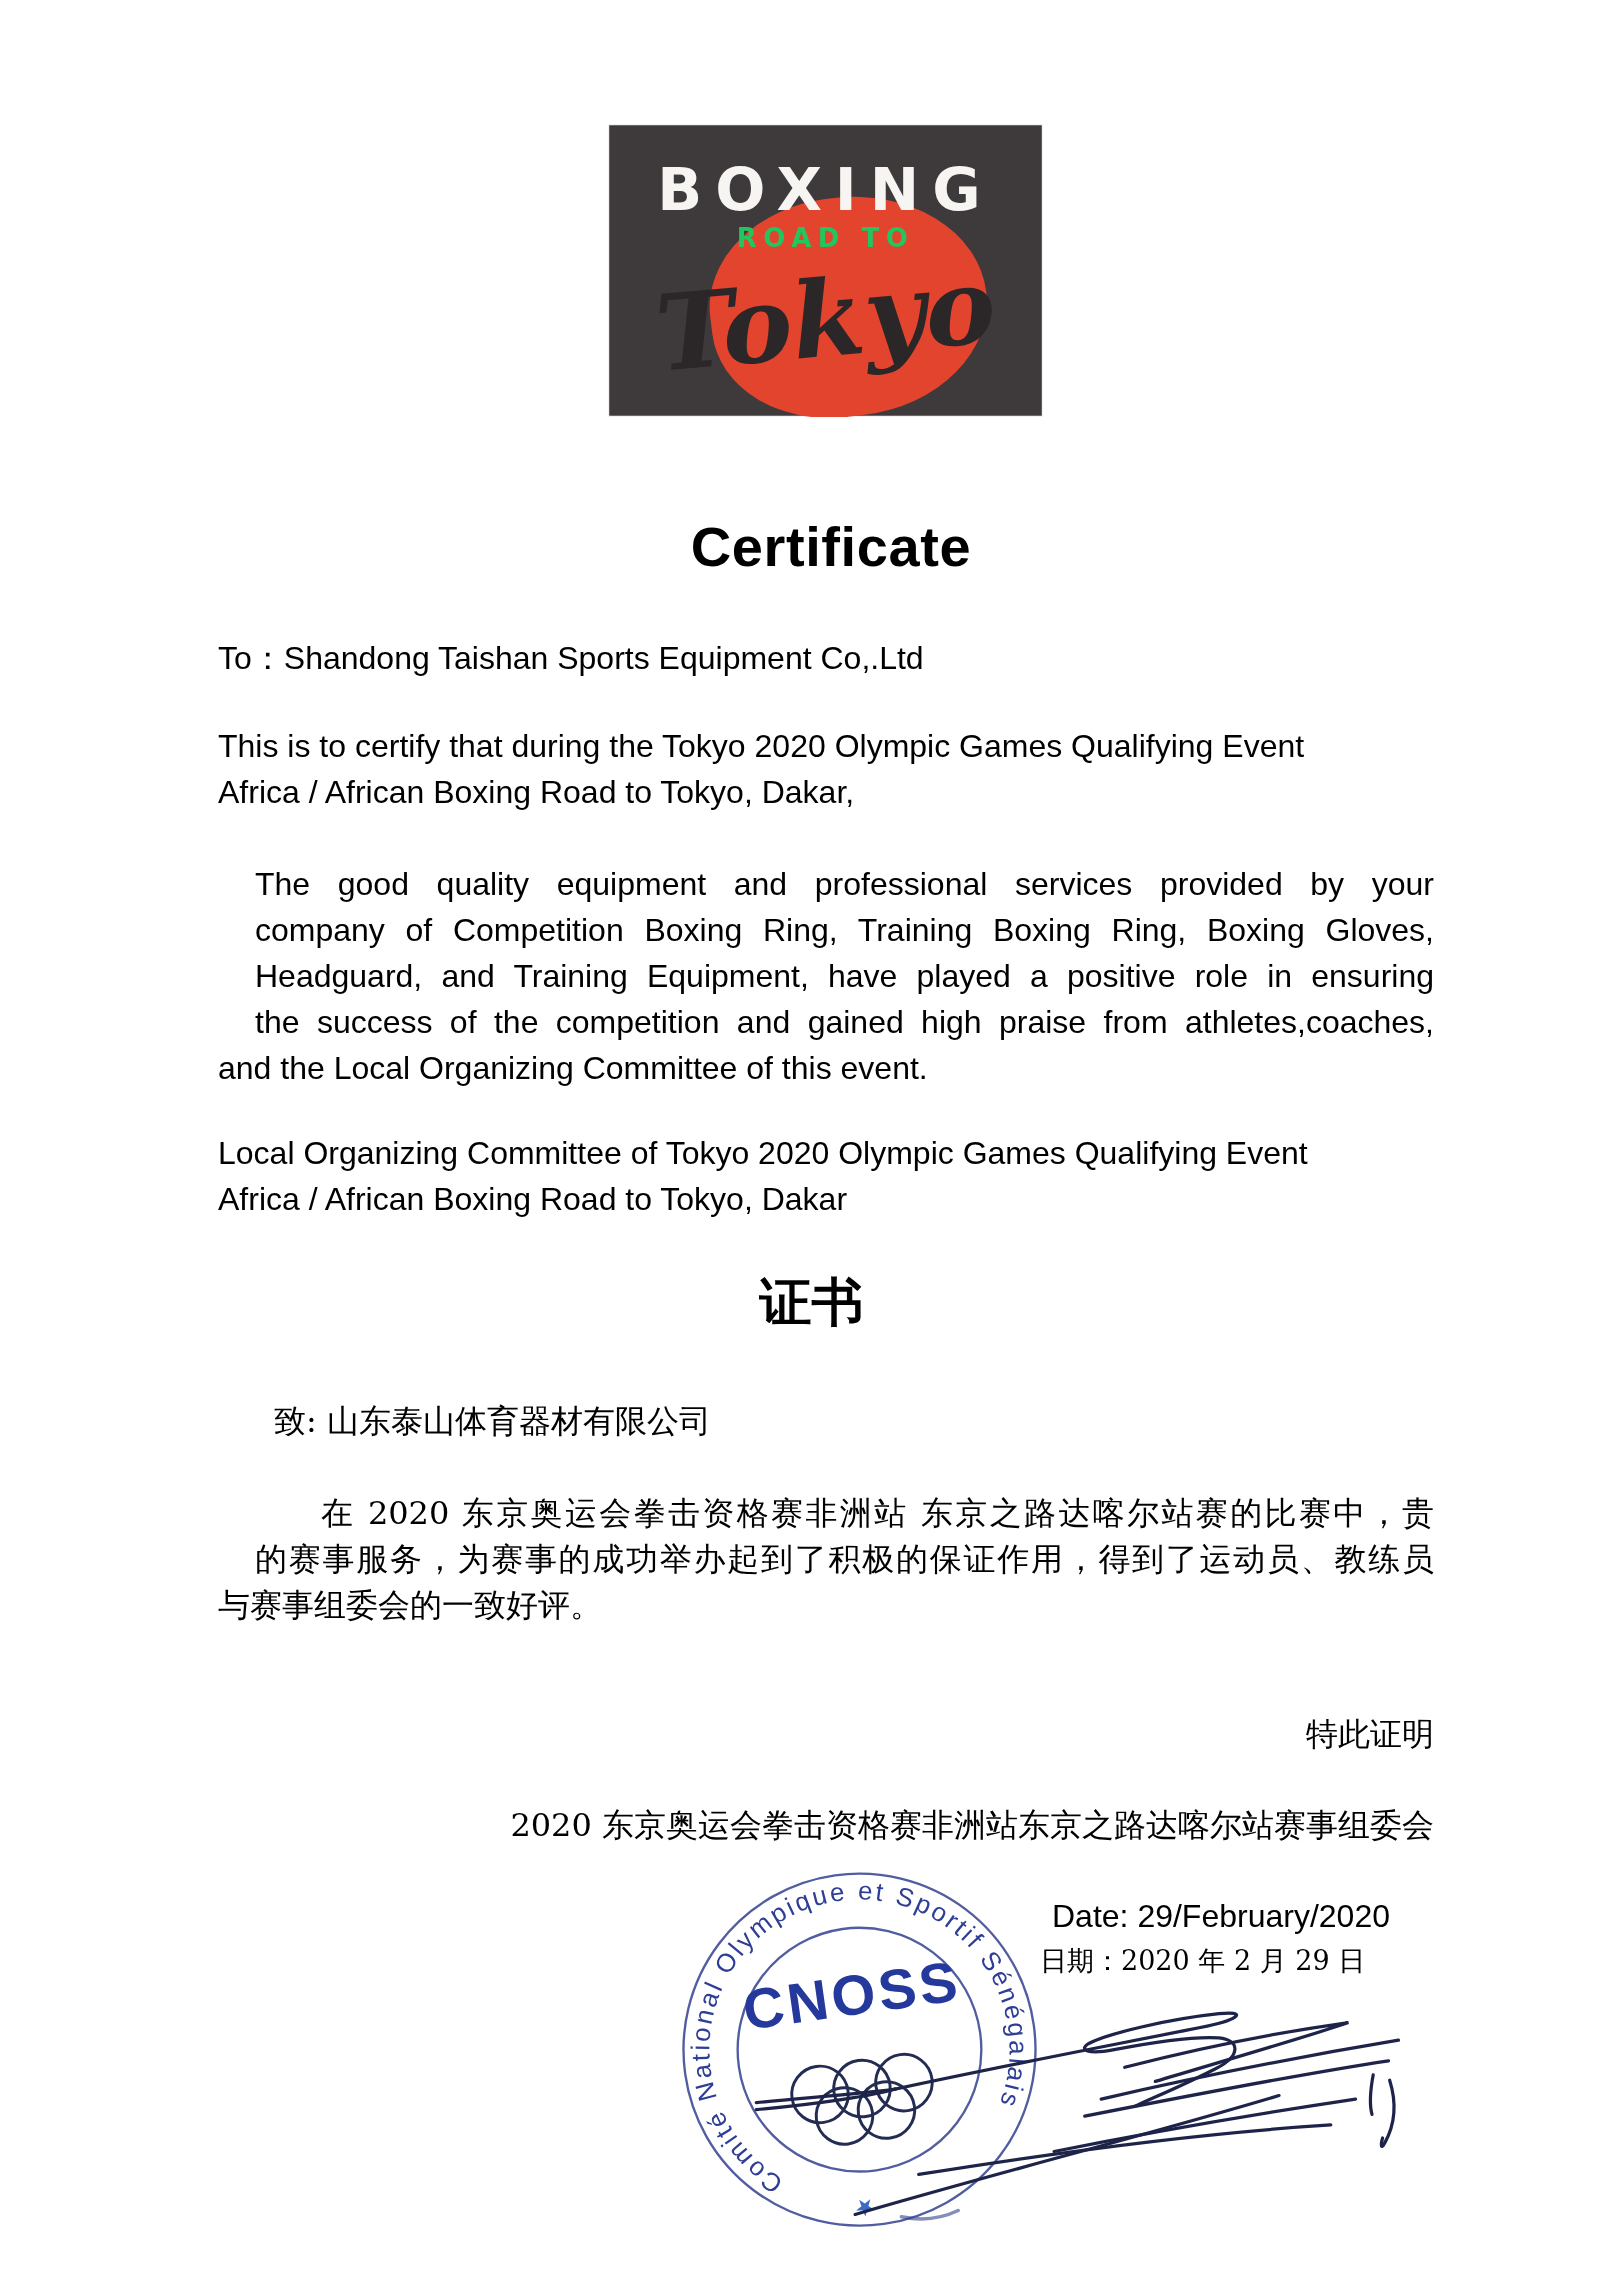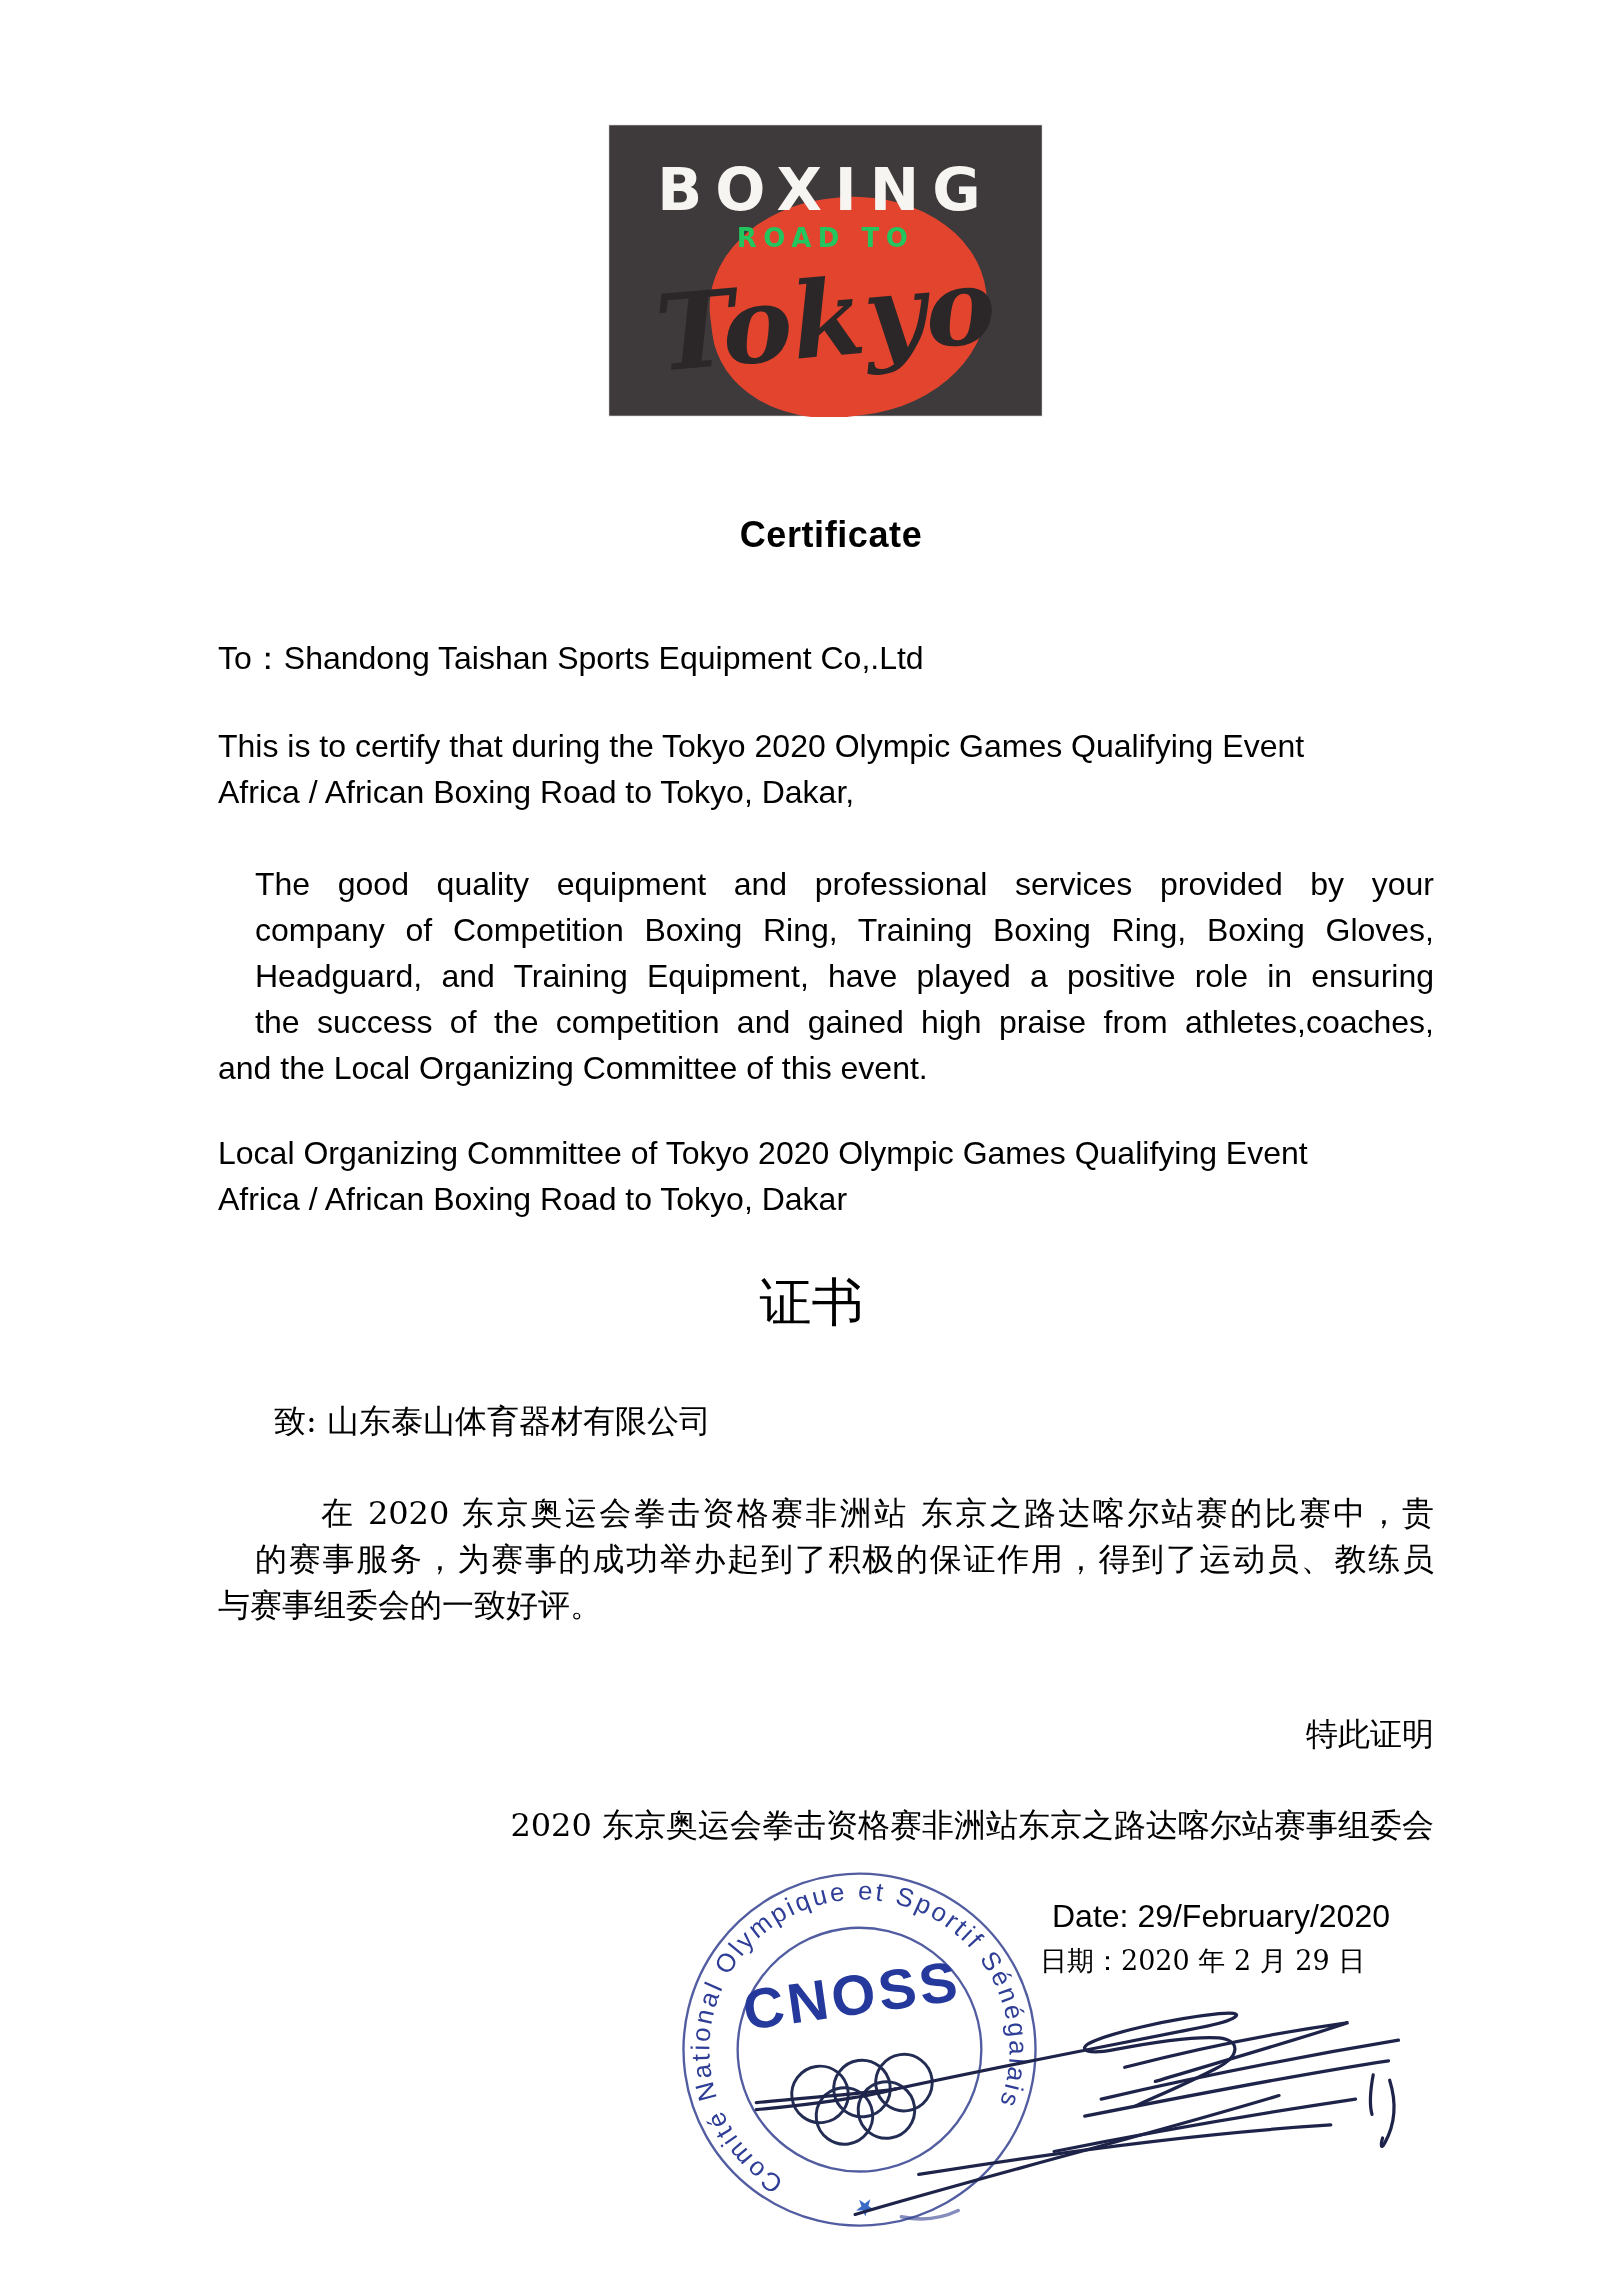--- a/index.html
+++ b/index.html
@@ -61,32 +61,32 @@
     font-size:105px;
     color:#2b2627;
     transform:rotate(-5deg);
     white-space:nowrap;
   }
   
   .title{
     position:absolute;
     left:0; right:0; top:514px;
     text-align:center;
-    font-size:36px;
+    font-size:56px;
     font-weight:bold;
     letter-spacing:0.6px;
     margin-left:39px;
   }
   .cn-title{
     position:absolute;
     left:0; right:0; top:1268px;
     text-align:center;
     font-family:"DejaVu Serif",serif;
     font-size:52px;
-    font-weight:normal;
+    font-weight:bold;
   }
   
   .block{
     position:absolute;
     left:218px;
     width:1216px;
     font-size:32px;
     line-height:46px;
   }
   .block .ln{white-space:nowrap;}

